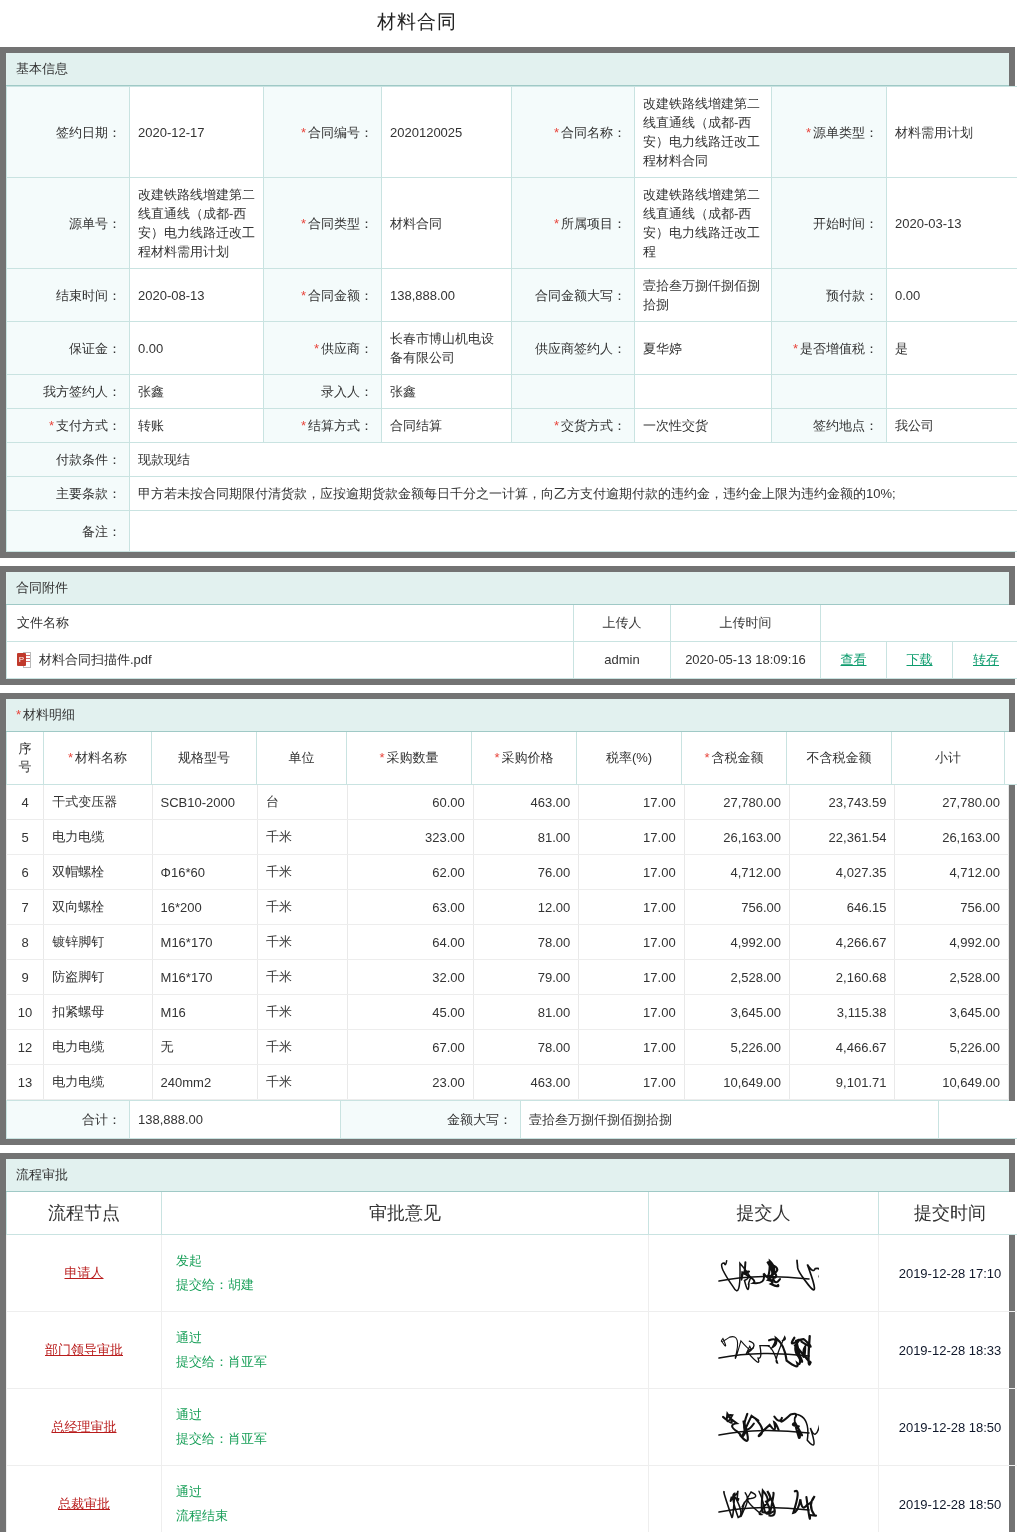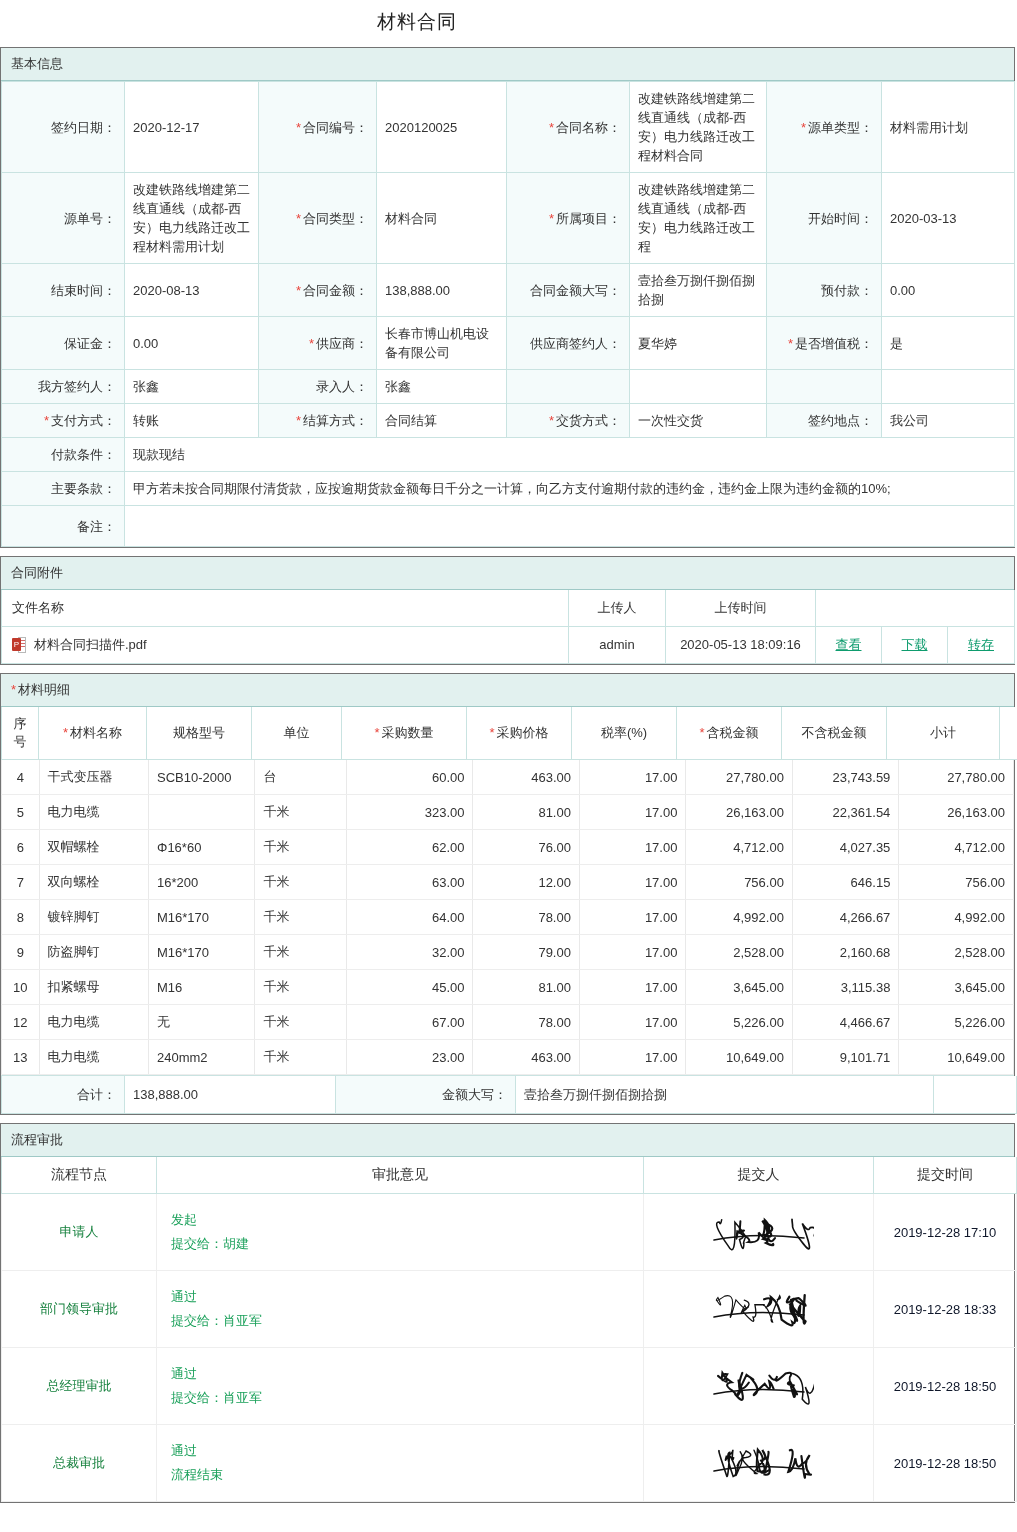--- a/index.html
+++ b/index.html
@@ -21,21 +21,21 @@
   .page-title {
     text-align: center;
     font-size: 19px;
     color: #222222;
     padding: 9px 0 12px 0;
     letter-spacing: 1px;
   }
 
   
   .panel {
-    border: 1px solid #737373;
+    border: 6px solid #737373;
     border-collapse: collapse;
     width: 1015px;
     margin: 0 auto 8px auto;
     background: #ffffff;
     box-sizing: border-box;
   }
   .section-bar {
     background: #e2f1ef;
     border-bottom: 1px solid #9fc9c6;
     padding: 7px 10px;
@@ -166,36 +166,36 @@
     font-size: 13px;
     line-height: 19px;
   }
 
   
   table.flow { border-collapse: collapse; width:100%; table-layout: fixed; }
   table.flow th {
     border: 1px solid #c9e3e1;
     border-top: none;
     font-weight: normal;
-    font-size: 14px;
+    font-size: 18px;
     padding: 9px 6px;
     background:#ffffff;
     color:#333;
     text-align:center;
   }
   table.flow td {
     border-left: 1px solid #eeeeee;
     border-right: 1px solid #eeeeee;
     border-bottom: 1px solid #eeeeee;
     font-size: 13px;
     padding: 10px 8px;
     vertical-align: middle;
     height: 56px;
   }
-  table.flow td.node { text-align:center; color:#15803d; }
+  table.flow td.node { text-align:center; color:#b91c1c;text-decoration:underline; }
   table.flow td.opinion { color:#1aa05a; line-height: 24px; padding-left:14px; }
   table.flow td.sign { text-align:center; }
   table.flow td.time { text-align:center; color:#0f172a; }
   .sig { display:block; margin:0 auto; }
 </style>
 </head>
 <body>
 
 <div class="page">
 

